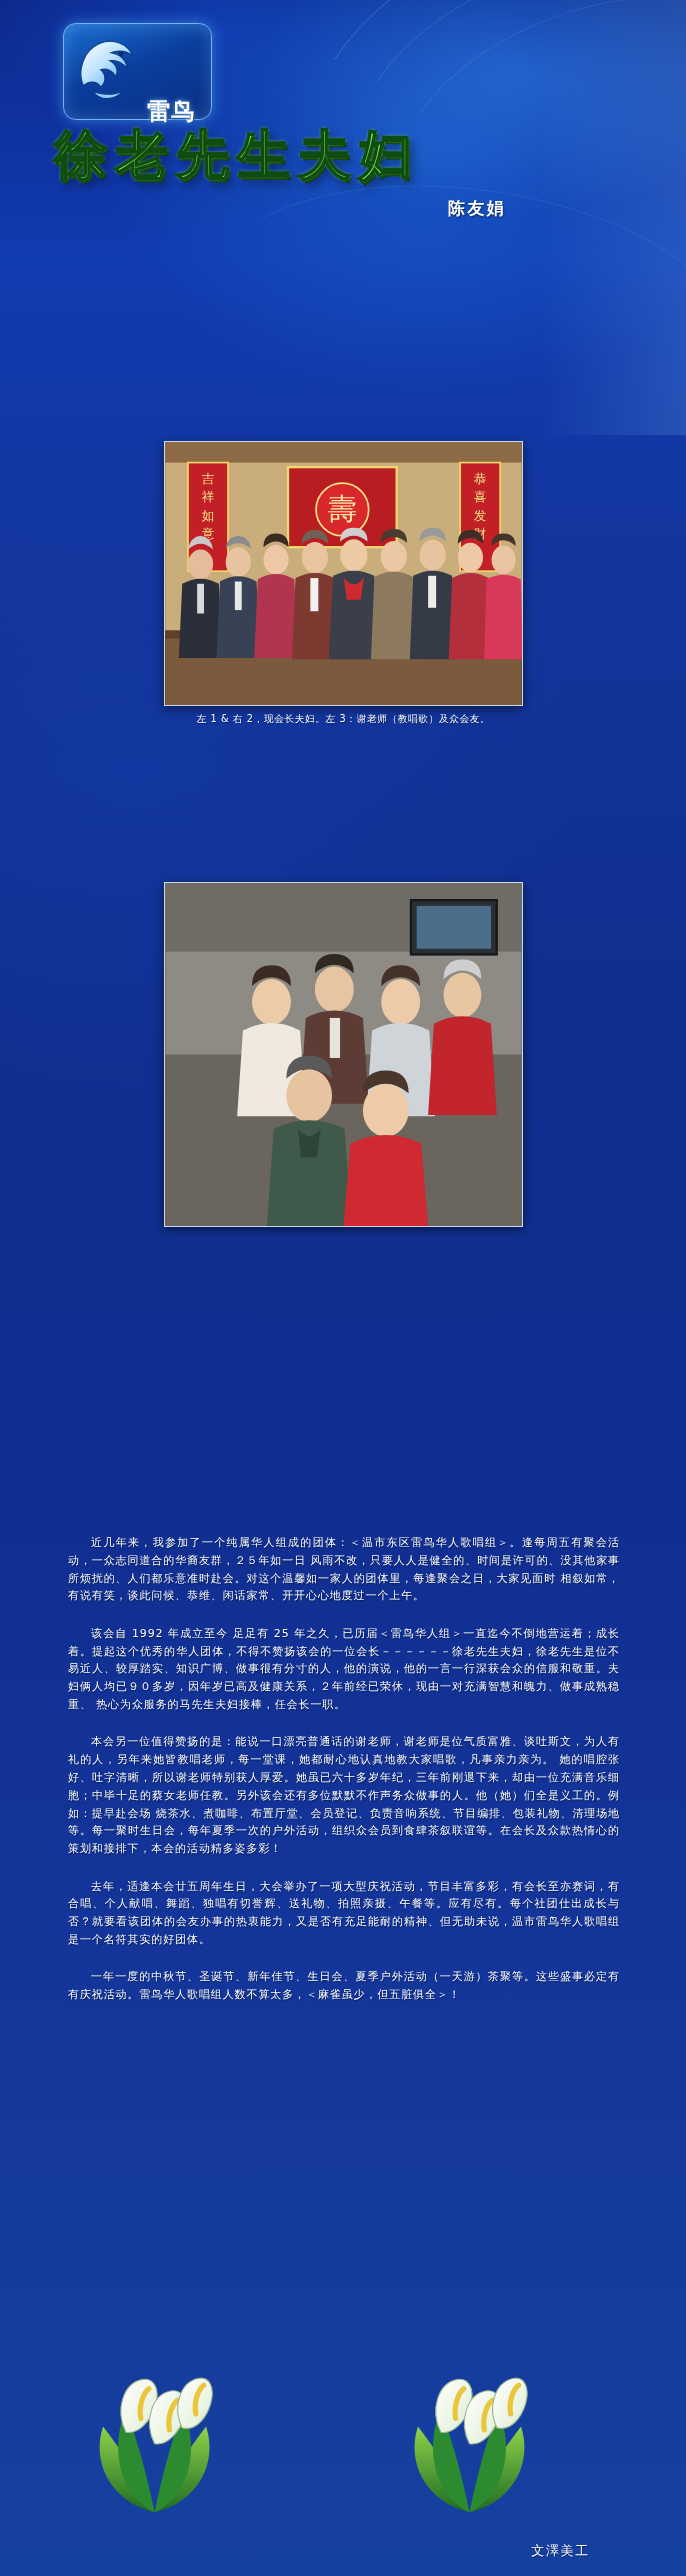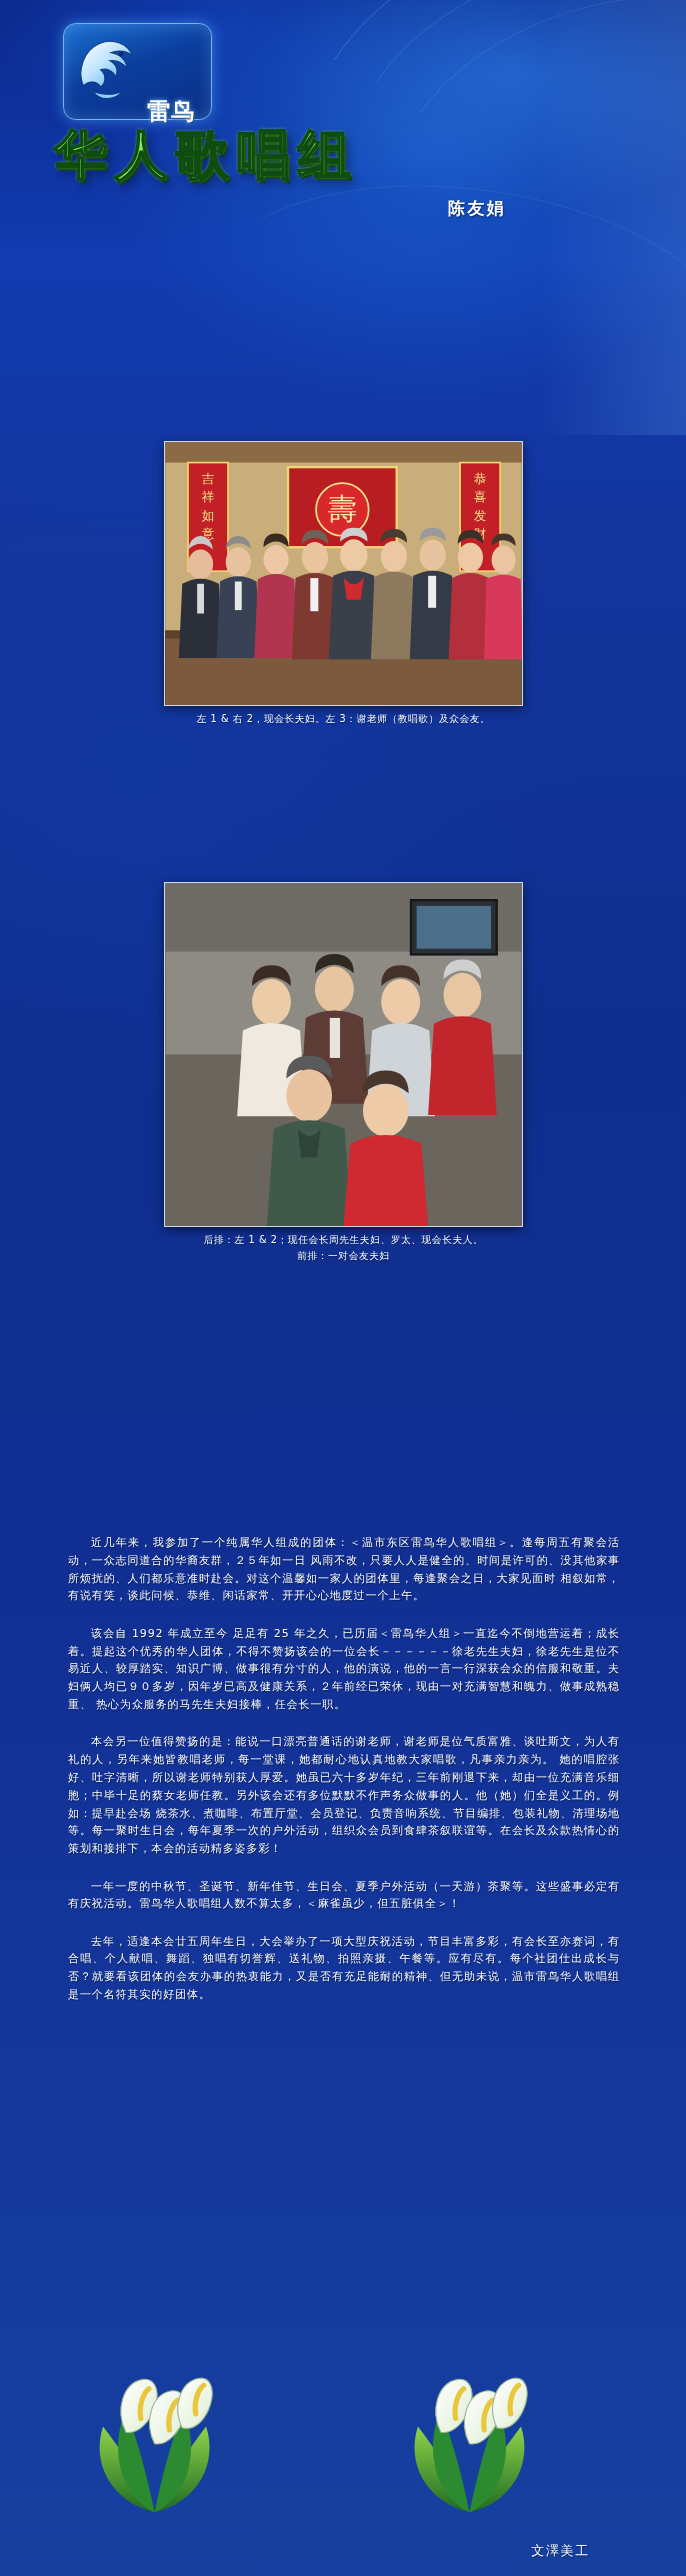--- a/index.html
+++ b/index.html
@@ -203,21 +203,21 @@
             <stop offset="100%" stop-color="#4aa3e8"></stop>
           </linearGradient>
         </defs>
         <path d="M18,96 C6,70 18,34 46,22 C70,12 96,22 104,44 C96,36 80,32 66,38 C82,40 94,52 94,66 C88,56 76,50 64,52 C76,58 80,70 74,80 C70,70 58,64 48,68 C58,76 58,90 48,98 C42,88 28,86 18,96 Z" fill="url(#birdg)" stroke="#0b3c84" stroke-width="2"></path>
         <path d="M34,104 C46,112 70,114 88,104 C74,122 46,124 34,104 Z" fill="#8fd0ff" stroke="#0b3c84" stroke-width="2"></path>
         <circle cx="84" cy="40" r="4" fill="#0b2a63"></circle>
       </svg>
       <div class="logo-cn">雷鸟</div>
     </div>
 
-    <div class="title-cn">华人歌唱组</div>
+    <div class="title-cn">徐老先生夫妇</div>
     <div class="author">陈友娟</div>
   </div>
 
   <div class="photo-block photo-1">
     <div class="photo-frame">
       <div class="photo p1">
         <svg width="357" height="263" viewBox="0 0 624 460">
 
           <rect x="0" y="0" width="624" height="330" fill="#c9ad7a"></rect>
           <rect x="0" y="0" width="624" height="36" fill="#8c6a45"></rect>
@@ -352,30 +352,28 @@
               </g>
             <g>
                 <ellipse cx="386" cy="398" rx="40" ry="46" fill="#eecba6"></ellipse>
                 <path d="M346,368 q40,-34 80,0 q0,-40 -40,-40 q-40,0 -40,40z" fill="#4a372b"></path>
                 <path d="M324,456 q62,-30 124,0 l12,144 h-148z" fill="#cf2a32"></path>
               </g>
           </g>
         </svg>
       </div>
     </div>
-    <div class="caption" style="white-space: pre-line;">后排：左 1 &amp; 2；现任会长周先生夫妇、罗太、现会长夫人。
-前排：一对会友夫妇</div>
   </div>
 
   <div class="article">
     <p>近几年来，我参加了一个纯属华人组成的团体：＜温市东区雷鸟华人歌唱组＞。逢每周五有聚会活动，一众志同道合的华裔友群，２５年如一日 风雨不改，只要人人是健全的、时间是许可的、没其他家事所烦扰的、人们都乐意准时赴会。对这个温馨如一家人的团体里，每逢聚会之日，大家见面时 相叙如常，有说有笑，谈此问候、恭维、闲话家常、开开心心地度过一个上午。</p>
     <p>该会自 1992 年成立至今 足足有 25 年之久，已历届＜雷鸟华人组＞一直迄今不倒地营运着；成长着。提起这个优秀的华人团体，不得不赞扬该会的一位会长－－－－－－徐老先生夫妇，徐老先生是位不易近人、较厚踏实、知识广博、做事很有分寸的人，他的演说，他的一言一行深获会众的信服和敬重。夫妇俩人均已９０多岁，因年岁已高及健康关系，２年前经已荣休，现由一对充满智慧和魄力、做事成熟稳重、 热心为众服务的马先生夫妇接棒，任会长一职。</p>
     <p>本会另一位值得赞扬的是：能说一口漂亮普通话的谢老师，谢老师是位气质富雅、谈吐斯文，为人有礼的人，另年来她皆教唱老师，每一堂课，她都耐心地认真地教大家唱歌，凡事亲力亲为。 她的唱腔张好、吐字清晰，所以谢老师特别获人厚爱。她虽已六十多岁年纪，三年前刚退下来，却由一位充满音乐细胞；中毕十足的蔡女老师任教。另外该会还有多位默默不作声务众做事的人。他（她）们全是义工的。例如：提早赴会场 烧茶水、煮咖啡、布置厅堂、会员登记、负责音响系统、节目编排、包装礼物、清理场地等。每一聚时生日会，每年夏季一次的户外活动，组织众会员到食肆茶叙联谊等。在会长及众款热情心的策划和接排下，本会的活动精多姿多彩！</p>
+    <p>去年，适逢本会廿五周年生日，大会举办了一项大型庆祝活动，节目丰富多彩，有会长至亦赛词，有合唱、个人献唱、舞蹈、独唱有切誉辉、送礼物、拍照亲摄、午餐等。应有尽有。每个社团仕出成长与否？就要看该团体的会友办事的热衷能力，又是否有充足能耐的精神、但无助未说，温市雷鸟华人歌唱组是一个名符其实的好团体。</p>
     <p>一年一度的中秋节、圣诞节、新年佳节、生日会、夏季户外活动（一天游）茶聚等。这些盛事必定有有庆祝活动。雷鸟华人歌唱组人数不算太多，＜麻雀虽少，但五脏俱全＞！</p>
-    <p>去年，适逢本会廿五周年生日，大会举办了一项大型庆祝活动，节目丰富多彩，有会长至亦赛词，有合唱、个人献唱、舞蹈、独唱有切誉辉、送礼物、拍照亲摄、午餐等。应有尽有。每个社团仕出成长与否？就要看该团体的会友办事的热衷能力，又是否有充足能耐的精神、但无助未说，温市雷鸟华人歌唱组是一个名符其实的好团体。</p>
   </div>
 
   <div class="footer-art">
     <svg width="687" height="172" viewBox="0 0 1200 300">
       <defs>
         <linearGradient id="leaf" x1="0" y1="0" x2="0" y2="1">
           <stop offset="0%" stop-color="#8fd24a"></stop>
           <stop offset="100%" stop-color="#1f6b22"></stop>
         </linearGradient>
         <linearGradient id="petal" x1="0" y1="0" x2="1" y2="1">

